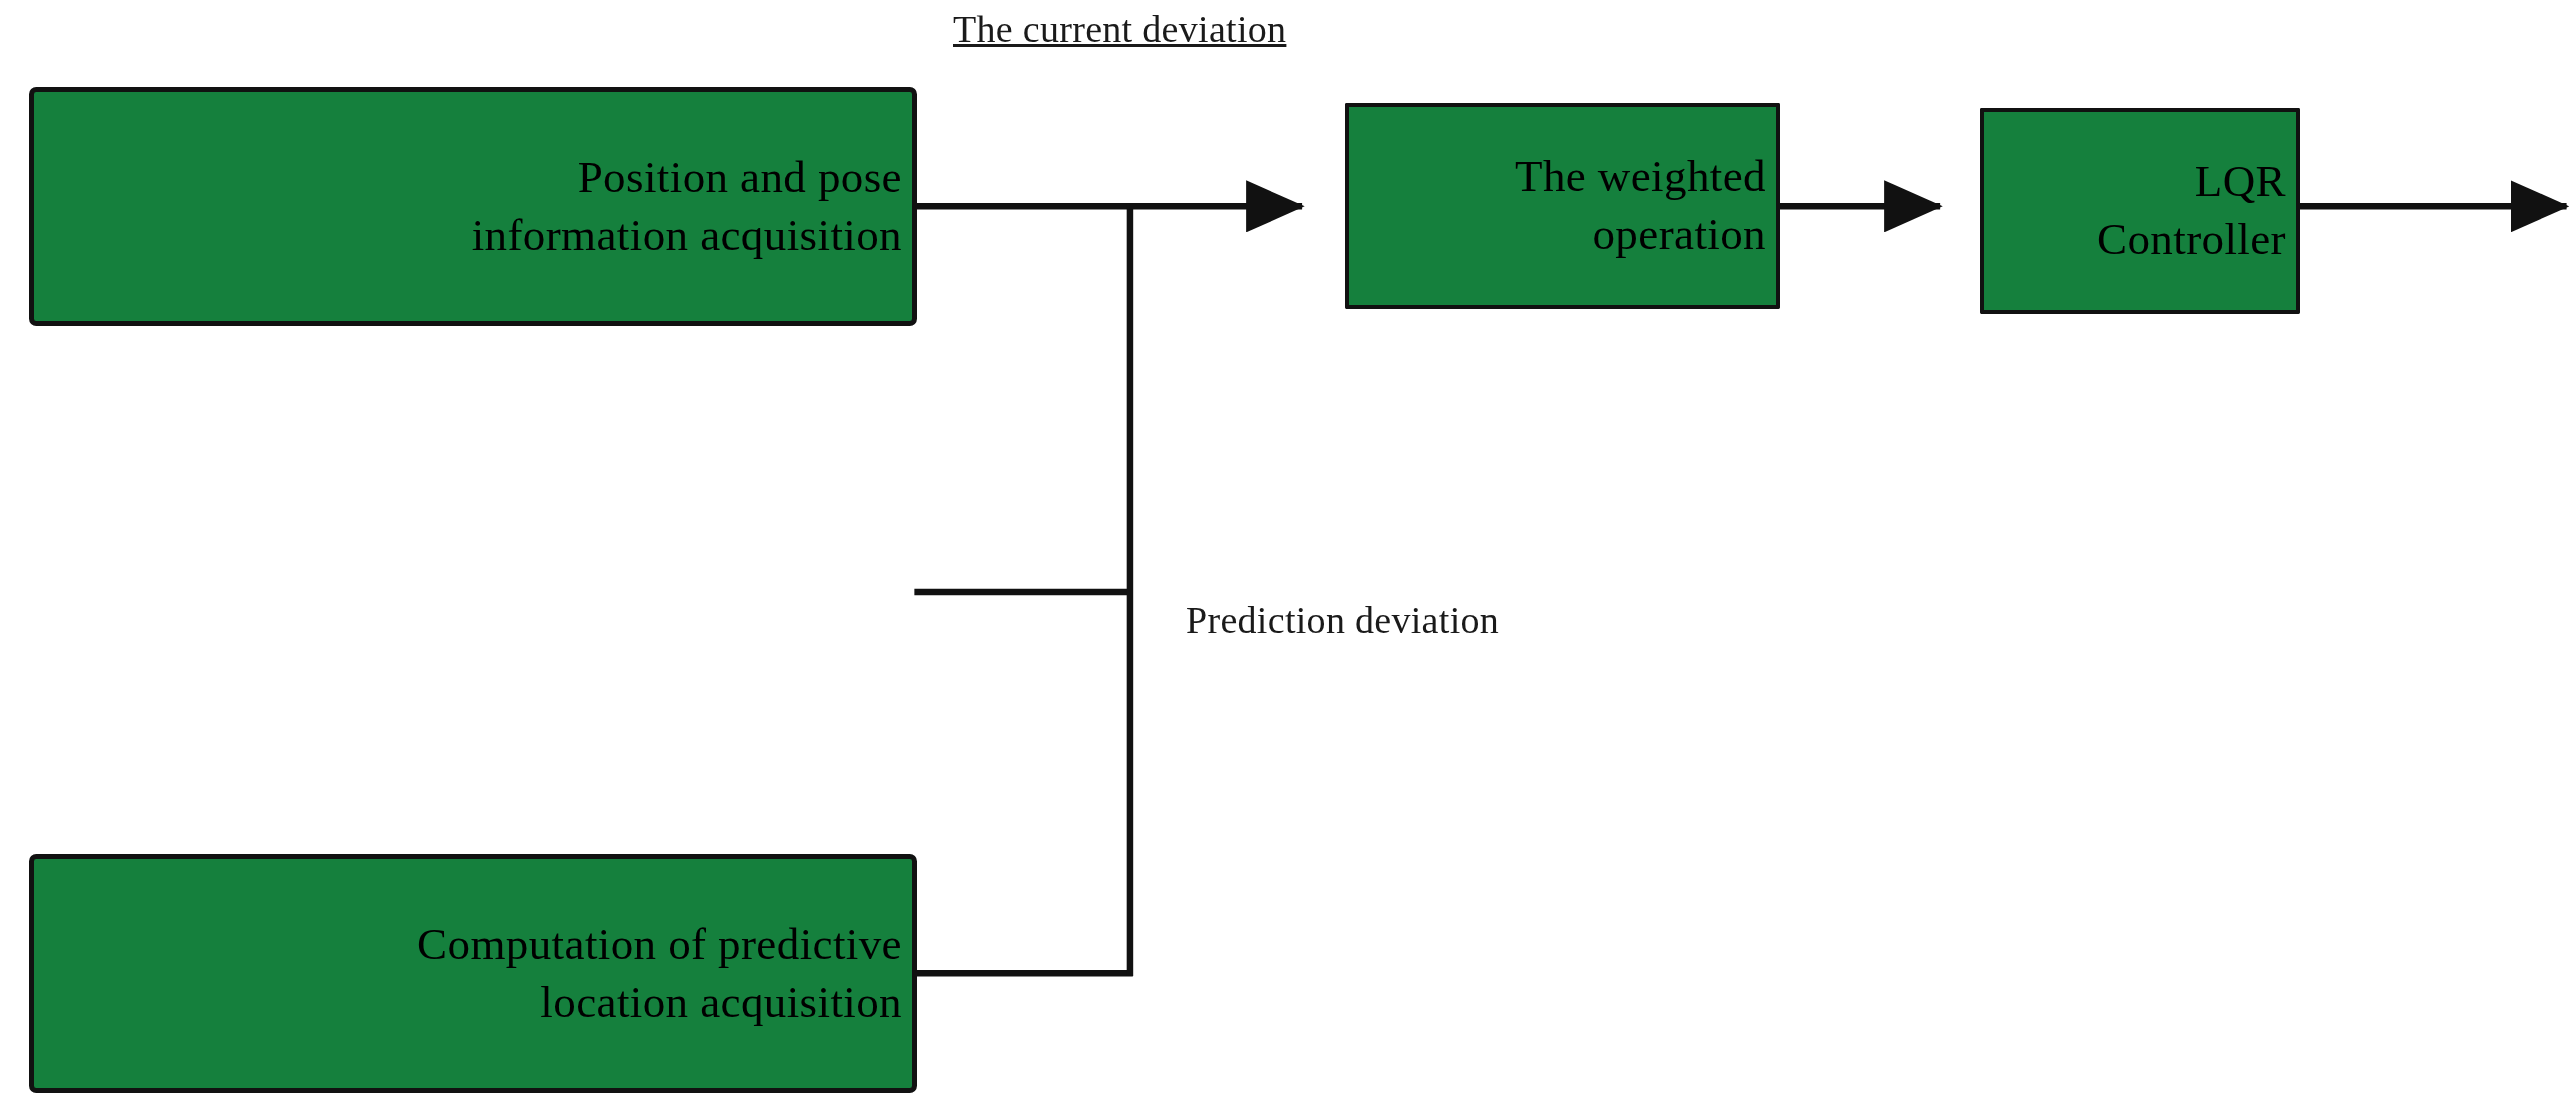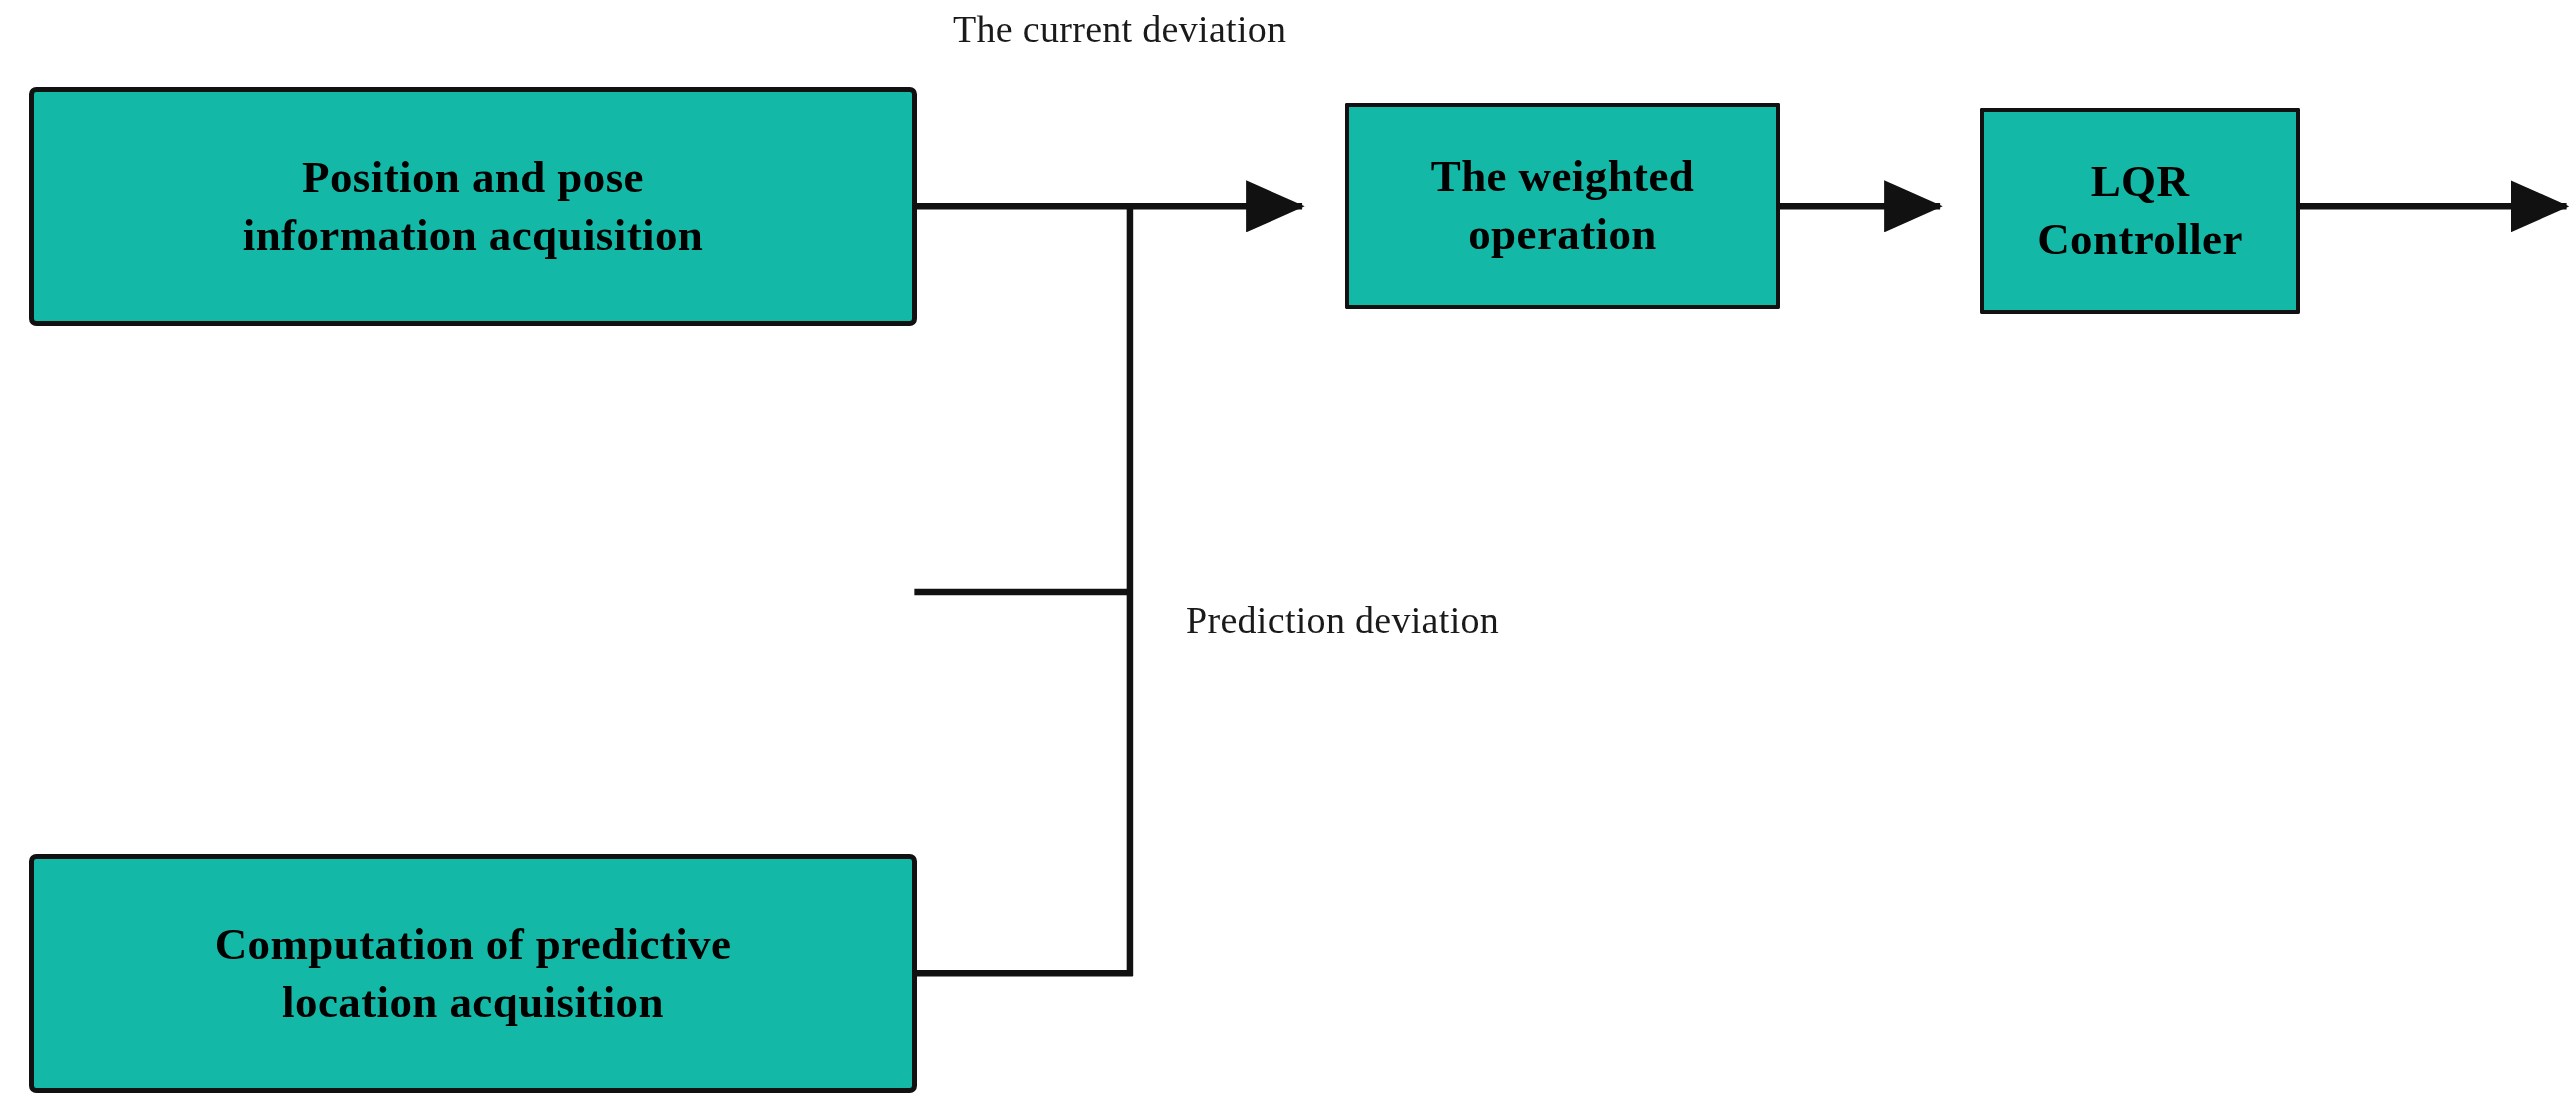--- a/index.html
+++ b/index.html
@@ -23,30 +23,29 @@
     top: 0;
     left: 0;
     width: 2576px;
     height: 1118px;
   }
   .node-box {
     position: absolute;
     box-sizing: border-box;
     border: 5px solid #111111;
     border-radius: 7.2px;
-    background: #14b8a6;
+    background: #15803d;
     display: flex;
     align-items: center;
     justify-content: center;
-    text-align: center;
+    text-align: right;
     line-height: 1.28;
     font-size: 45px;
     letter-spacing: 0.4px;
     padding: 0 10px;
-    font-weight: bold;
   }
   .node-box.square {
     border-radius: 1.4px;
     border-width: 4.3px;
     margin-left: 12px;
   }
   .node-label {
     display: block;
     width: 100%;
     white-space: pre-line;
@@ -100,18 +99,18 @@
   <div class="node-box square" style="left:1333px; top:103px; width:435px; height:206px; font-size:45px;">
     <span class="node-label">The weighted
 operation</span>
   </div>
 
   <div class="node-box square" style="left:1968px; top:108px; width:320px; height:206px; font-size:45px;">
     <span class="node-label">LQR
 Controller</span>
   </div>
 
-  <div class="edge-label" style="left:953px; top:7.2px;">The current deviation</div>
+  <div class="edge-label" style="left:953px; top:7.2px;text-decoration:underline;">The current deviation</div>
 
   <div class="edge-label" style="left:1186px; top:598px;">Prediction deviation</div>
 
 </div>
 
 
 </body></html>

